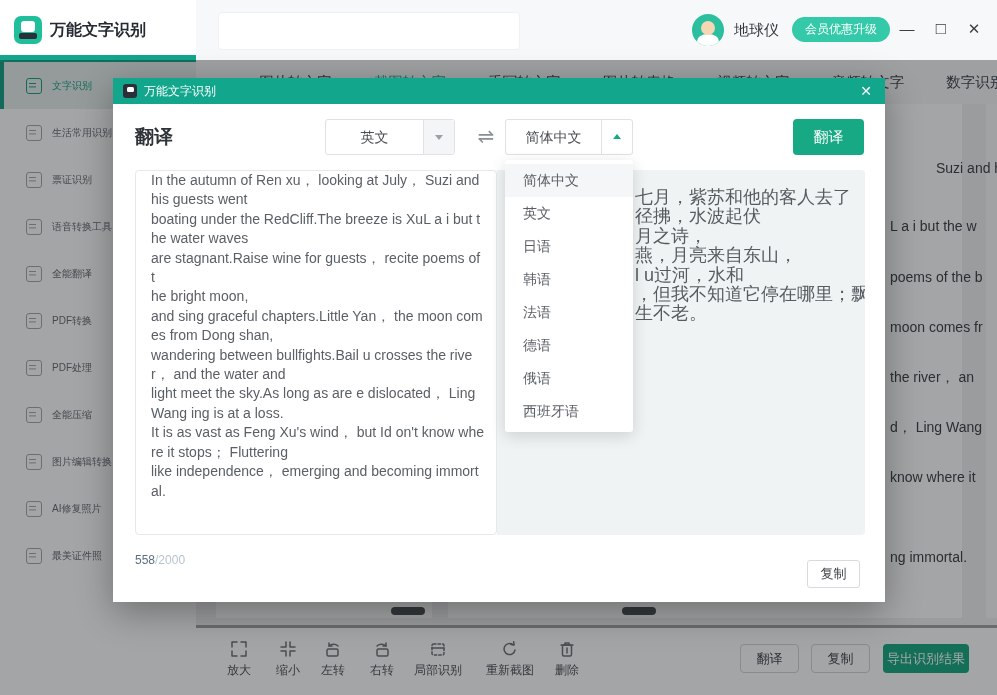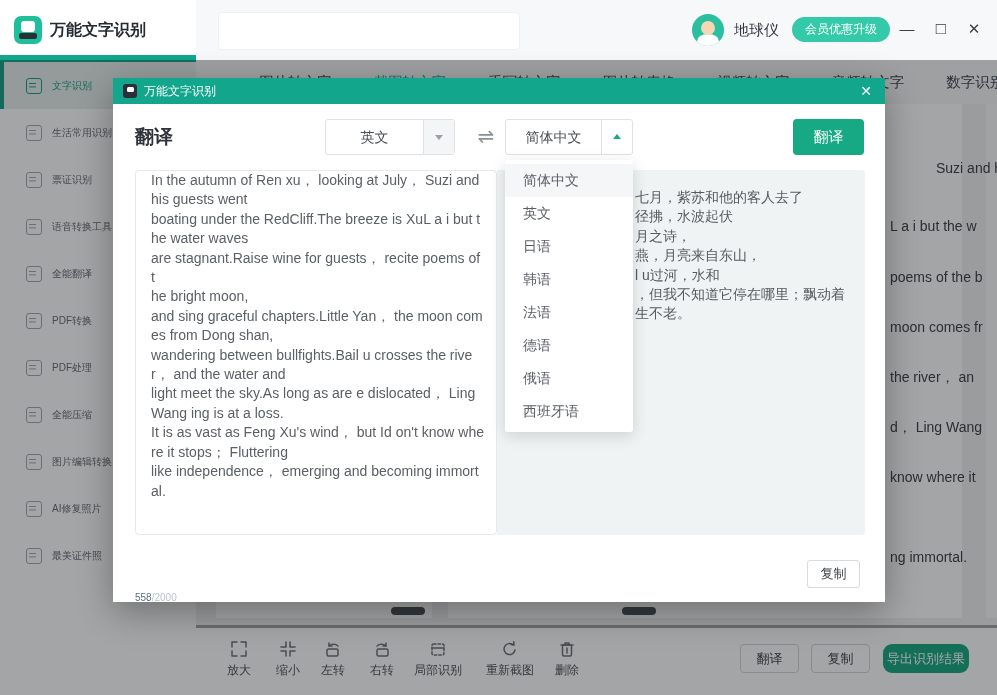--- a/index.html
+++ b/index.html
@@ -77,22 +77,22 @@
   .tri-up{width:0;height:0;border:4.5px solid transparent;border-bottom:5.5px solid #17a984;margin-bottom:5px;}
   .swap{position:absolute;left:356px;top:46px;width:34px;text-align:center;font-size:20px;color:#8a9097;
         font-family:"DejaVu Sans",sans-serif;}
   .m-translate{position:absolute;left:680px;top:41px;width:71px;height:36px;border-radius:4px;background:#17a984;
                color:#ffffff;font-size:15px;text-align:center;line-height:36px;}
   .src-pane{position:absolute;left:22px;top:92px;width:362px;height:365px;border:1px solid #e7e8ea;border-radius:4px;
             background:#ffffff;box-sizing:border-box;padding:0 10px 14px 15px;overflow:hidden;}
   .src-text{font-size:14px;line-height:19.4px;color:#5b6066;white-space:pre-line;}
   .dst-pane{position:absolute;left:384px;top:92px;width:368px;height:365px;background:#eff3f3;
             border-radius:0 4px 4px 0;overflow:hidden;}
-  .dst-lines{position:absolute;left:138px;top:18px;font-size:14px;line-height:19.4px;color:#565b61;white-space:nowrap;}
-  .m-count{position:absolute;left:22px;top:514px;font-size:10px;}
+  .dst-lines{position:absolute;left:138px;top:18px;font-size:18px;line-height:19.4px;color:#565b61;white-space:nowrap;}
+  .m-count{position:absolute;left:22px;top:475px;font-size:12px;}
   .m-count .n{color:#5d6e80;}  .m-count .t{color:#b9c3cd;}
   .m-copy{position:absolute;left:694px;top:482px;width:53px;height:28px;line-height:26px;text-align:center;
           border:1px solid #d8dadd;border-radius:3px;background:#fff;color:#3f444a;font-size:13px;box-sizing:border-box;}
   
   .dropdown{position:absolute;left:505px;top:160px;width:128px;z-index:60;background:#ffffff;border-radius:3px;
             box-shadow:0 4px 16px rgba(0,0,0,0.14);padding:4px 0;}
   .dd-item{height:33px;line-height:33px;padding-left:18px;font-size:14px;color:#5a5f66;}
   .dd-item.selected{background:#f5f6f7;}
   svg.ic{stroke:#6e7277;fill:none;stroke-width:1.5;stroke-linecap:round;stroke-linejoin:round;}
 </style>
@@ -242,21 +242,21 @@
     <div class="tool" style="left:371px;">
       <svg class="ic" width="20" height="20">
         <path d="M4 6h12M8 6V4h4v2"></path>
           <rect x="5.5" y="6" width="9" height="11" rx="1.5"></rect>
           <path d="M10 9v5"></path>
         </svg>
       <div class="tlabel">删除</div>
     </div>
     <div class="btn-outline" style="left:544px;width:59px;">翻译</div>
     <div class="btn-outline" style="left:615px;width:59px;">复制</div>
-    <div class="btn-export" style="left:687px;width:86px;border-radius:9px;">导出识别结果</div>
+    <div class="btn-export" style="left:687px;width:86px;">导出识别结果</div>
   </div>
 
   <div class="overlay"></div>
 
   <div class="modal">
     <div class="modal-header">
       <span class="mh-logo"></span>
       <span class="mh-title">万能文字识别</span>
       <span class="mh-close">✕</span>
     </div>

